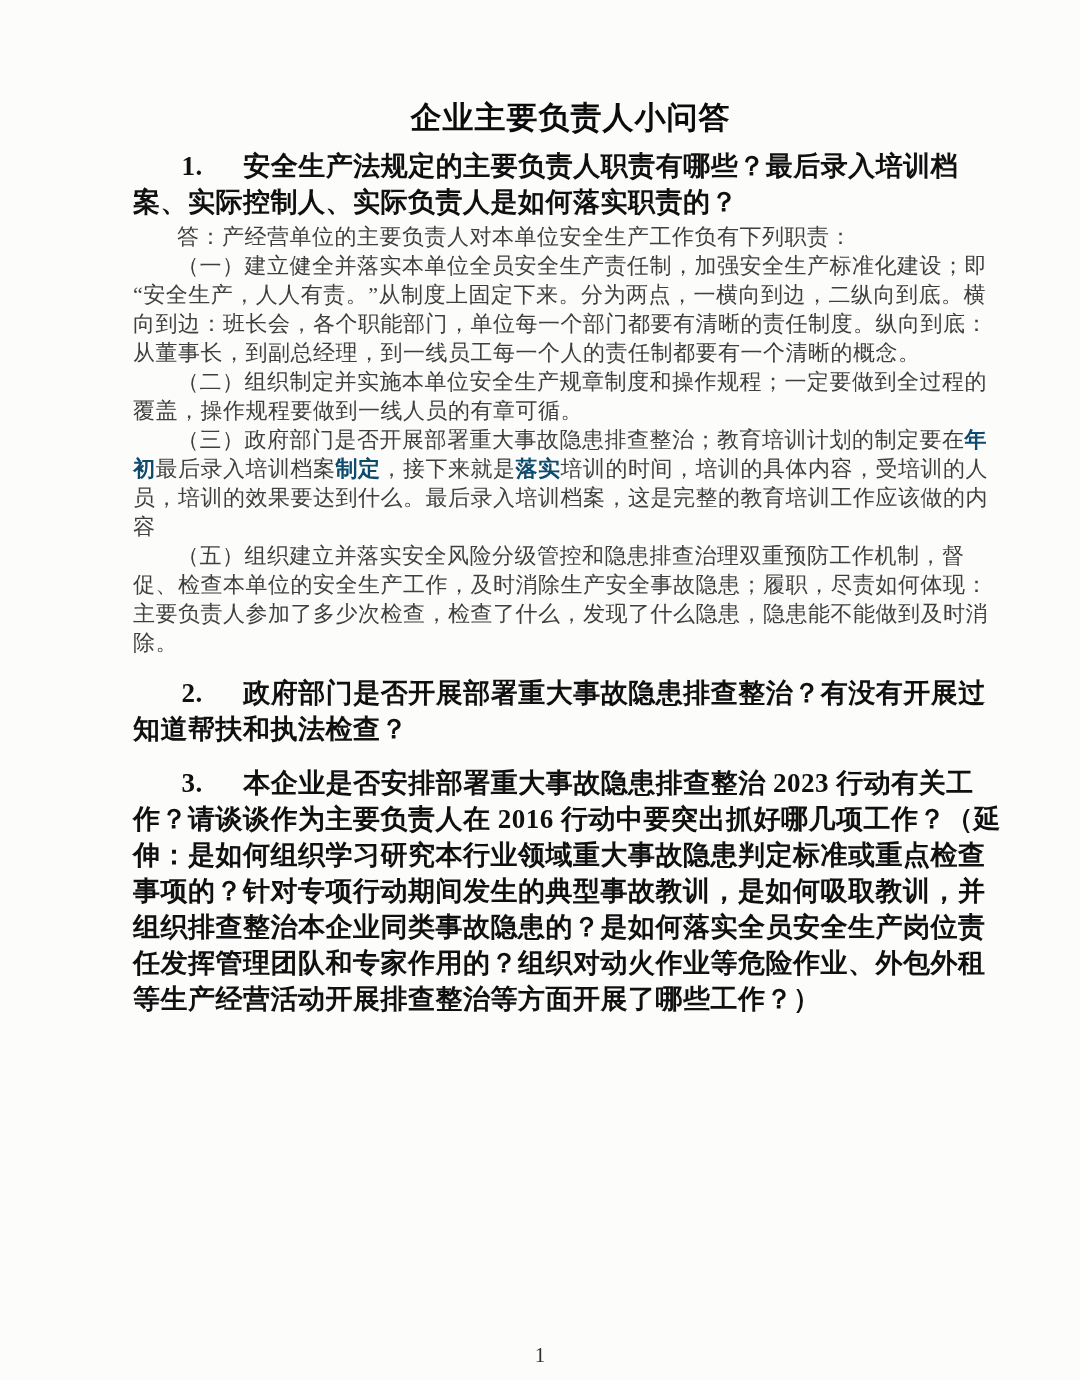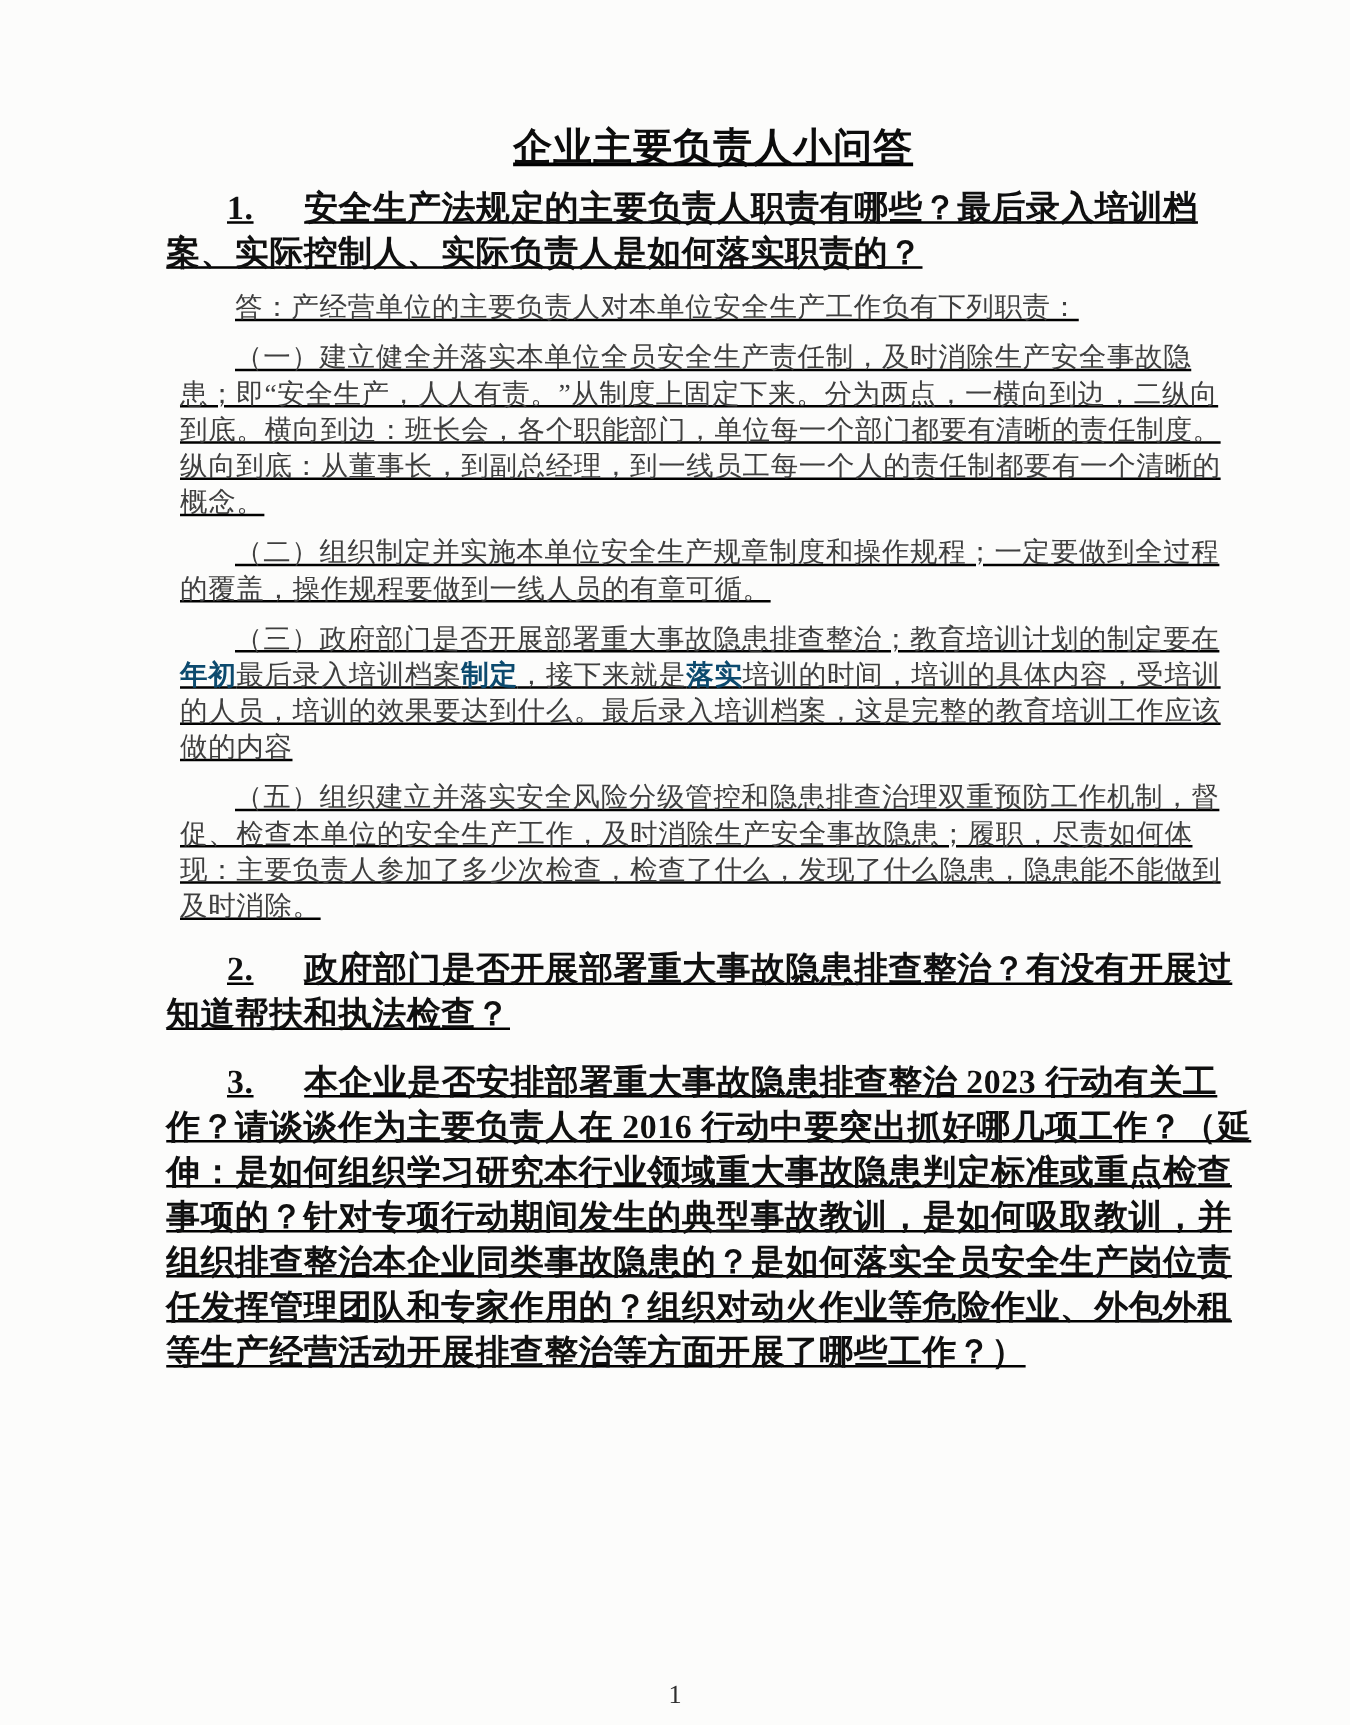--- a/index.html
+++ b/index.html
@@ -13,21 +13,20 @@
     position: relative;
     overflow: hidden;
     font-family: "Liberation Serif", serif;
     -webkit-font-smoothing: antialiased;
   }
   .page {
     position: absolute;
     inset: 0;
     box-sizing: border-box;
     padding: 98px 72px 1px 133px;
-    text-decoration: underline;
   }
   .doc-title {
     margin: 0 0 10px 0;
     font-family: "Liberation Sans", sans-serif;
     font-weight: 700;
     font-size: 31px;
     line-height: 40px;
     text-align: center;
     color: #0c0c0c;
     letter-spacing: 1px;
@@ -38,21 +37,21 @@
     margin: 0 0 2px 0;
     font-size: 27px;
     line-height: 36px;
     font-weight: 700;
     color: #101010;
     text-indent: 1.8em;
     letter-spacing: 0.5px;
   }
   .qnum { margin-right: 1.5em; }
   .answers p {
-    margin: 11px;
+    margin: 0;
     font-size: 22px;
     line-height: 29px;
     color: #3f3f3f;
     text-indent: 2em;
     letter-spacing: 0.5px;
   }
   .answers b {
     font-weight: 700;
     color: #0c4a6e;
   }
@@ -71,21 +70,21 @@
 <body>
 
 <div class="page">
   <h1 class="doc-title">企业主要负责人小问答</h1>
 
   <div id="qa-list">
       <div class="qa">
         <p class="question"><span class="qnum">1.</span><span>安全生产法规定的主要负责人职责有哪些？最后录入培训档案、实际控制人、实际负责人是如何落实职责的？</span></p>
         <div class="answers">
           <p><span>答：产经营单位的主要负责人对本单位安全生产工作负有下列职责：</span></p>
-          <p><span>（一）建立健全并落实本单位全员安全生产责任制，及时消除生产安全事故隐患；即“安全生产，人人有责。”从制度上固定下来。分为两点，一横向到边，二纵向到底。横向到边：班长会，各个职能部门，单位每一个部门都要有清晰的责任制度。纵向到底：从董事长，到副总经理，到一线员工每一个人的责任制都要有一个清晰的概念。</span></p>
+          <p><span>（一）建立健全并落实本单位全员安全生产责任制，加强安全生产标准化建设；即“安全生产，人人有责。”从制度上固定下来。分为两点，一横向到边，二纵向到底。横向到边：班长会，各个职能部门，单位每一个部门都要有清晰的责任制度。纵向到底：从董事长，到副总经理，到一线员工每一个人的责任制都要有一个清晰的概念。</span></p>
           <p><span>（二）组织制定并实施本单位安全生产规章制度和操作规程；一定要做到全过程的覆盖，操作规程要做到一线人员的有章可循。</span></p>
           <p><span>（三）政府部门是否开展部署重大事故隐患排查整治；教育培训计划的制定要在</span><b>年初</b><span>最后录入培训档案</span><b>制定</b><span>，接下来就是</span><b>落实</b><span>培训的时间，培训的具体内容，受培训的人员，培训的效果要达到什么。最后录入培训档案，这是完整的教育培训工作应该做的内容</span></p>
           <p><span>（五）组织建立并落实安全风险分级管控和隐患排查治理双重预防工作机制，督促、检查本单位的安全生产工作，及时消除生产安全事故隐患；履职，尽责如何体现：主要负责人参加了多少次检查，检查了什么，发现了什么隐患，隐患能不能做到及时消除。</span></p>
         </div>
       </div>
       <div class="qa">
         <p class="question"><span class="qnum">2.</span><span>政府部门是否开展部署重大事故隐患排查整治？有没有开展过知道帮扶和执法检查？</span></p>
       </div>
       <div class="qa">
         <p class="question"><span class="qnum">3.</span><span>本企业是否安排部署重大事故隐患排查整治 2023 行动有关工作？请谈谈作为主要负责人在 2016 行动中要突出抓好哪几项工作？（延伸：是如何组织学习研究本行业领域重大事故隐患判定标准或重点检查事项的？针对专项行动期间发生的典型事故教训，是如何吸取教训，并组织排查整治本企业同类事故隐患的？是如何落实全员安全生产岗位责任发挥管理团队和专家作用的？组织对动火作业等危险作业、外包外租等生产经营活动开展排查整治等方面开展了哪些工作？）</span></p>

